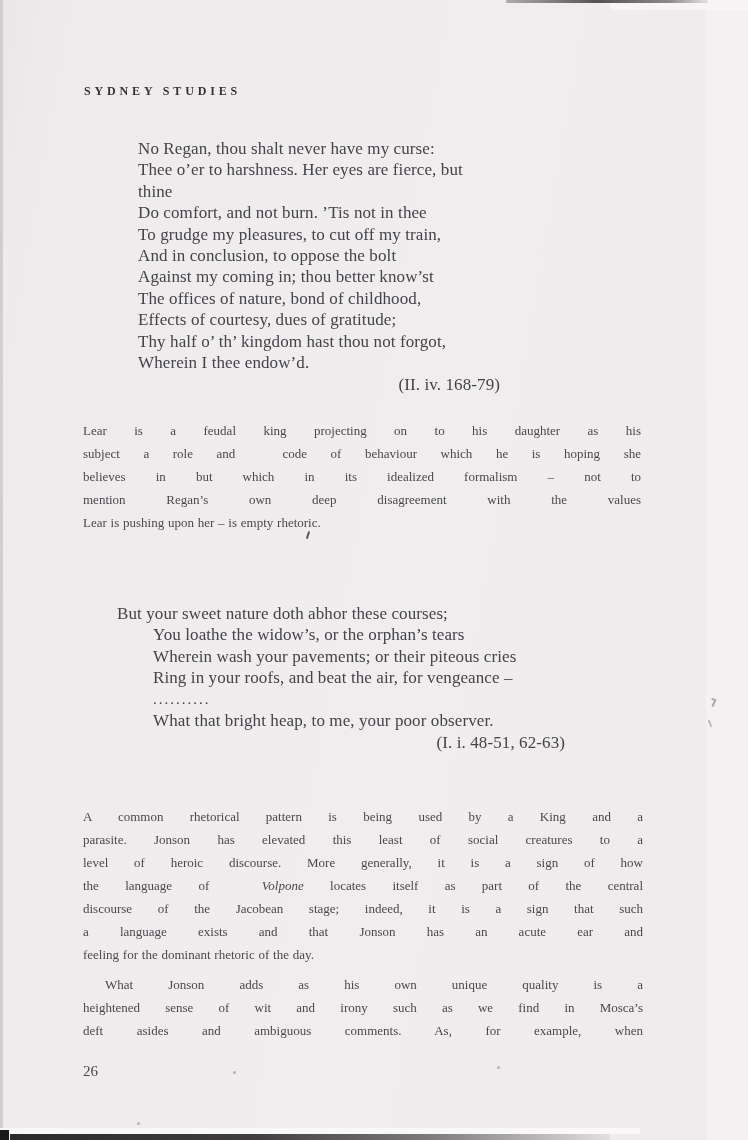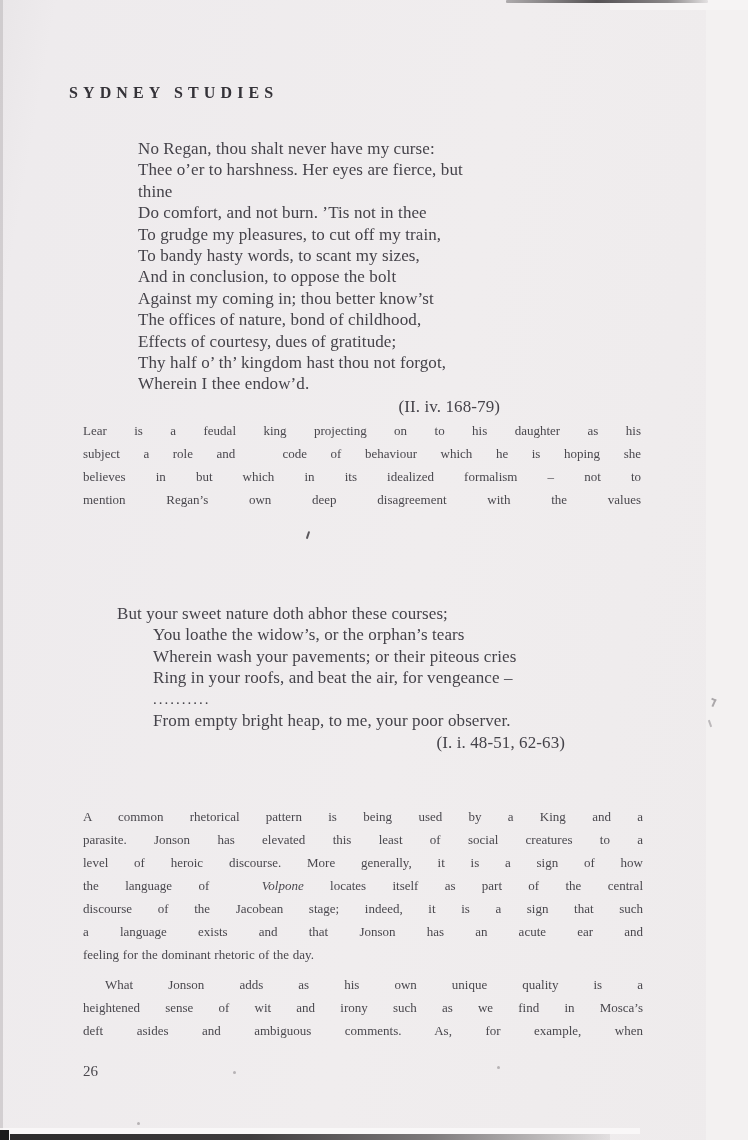--- a/index.html
+++ b/index.html
@@ -58,22 +58,22 @@
     content: ""; position: absolute; left: -3px; top: 0; width: 5px; height: 2px; background: inherit;
   }
   .margin-mark-2 {
     position: absolute; left: 709px; top: 720px; width: 2px; height: 7px;
     background: #979497; transform: rotate(-20deg); opacity: .6;
   }
 
   
   .abs { position: absolute; }
   #header {
-    left: 69px; top: 84px;
-    font-size: 16px; font-weight: 600; letter-spacing: 0.32em;
+    left: 84px; top: 84px;
+    font-size: 12px; font-weight: 600; letter-spacing: 0.32em;
     color: #343238;
   }
   .poem {
     font-size: 17px; line-height: 21.4px; color: #45434a;
     letter-spacing: 0.1px;
   }
   #quote1 { left: 138px; top: 138px; width: 362px; }
   #quote2 { left: 117px; top: 603px; width: 448px; }
   .poem .line.ind { padding-left: 36px; }
   .poem .line.dots { letter-spacing: 2px; font-size: 15px; line-height: 21.4px; }
@@ -112,47 +112,47 @@
   <div class="margin-mark-2"></div>
 
   <div id="header" class="abs">SYDNEY STUDIES</div>
 
   <div id="quote1" class="abs poem">
     <div>
         <div class="line">No Regan, thou shalt never have my curse:</div>
         <div class="line">Thee o’er to harshness. Her eyes are fierce, but thine</div>
         <div class="line">Do comfort, and not burn. ’Tis not in thee</div>
         <div class="line">To grudge my pleasures, to cut off my train,</div>
-        <div class="line">To bandy hasty words, to scant my sizes,</div>
         <div class="line">And in conclusion, to oppose the bolt</div>
         <div class="line">Against my coming in; thou better know’st</div>
         <div class="line">The offices of nature, bond of childhood,</div>
         <div class="line">Effects of courtesy, dues of gratitude;</div>
         <div class="line">Thy half o’ th’ kingdom hast thou not forgot,</div>
         <div class="line">Wherein I thee endow’d.</div>
       </div>
     <div class="cite">(II. iv. 168-79)</div>
   </div>
 
   <div id="para1" class="abs para">
       <div class="line">Lear is a feudal king projecting on to his daughter as his</div>
       <div class="line">subject a role and &nbsp;code of behaviour which he is hoping she</div>
       <div class="line">believes in but which in its idealized formalism – not to</div>
       <div class="line">mention Regan’s own deep disagreement with the values</div>
+      <div class="line last">Lear is pushing upon her – is empty rhetoric.</div>
     </div>
 
 
   <div id="quote2" class="abs poem">
     <div>
         <div class="line">But your sweet nature doth abhor these courses;</div>
         <div class="line ind">You loathe the widow’s, or the orphan’s tears</div>
         <div class="line ind">Wherein wash your pavements; or their piteous cries</div>
         <div class="line ind">Ring in your roofs, and beat the air, for vengeance –</div>
         <div class="line ind dots">..........</div>
-        <div class="line ind">From empty bright heap, to me, your poor observer.</div>
+        <div class="line ind">What that bright heap, to me, your poor observer.</div>
       </div>
     <div class="cite">(I. i. 48-51, 62-63)</div>
   </div>
 
   <div id="para3" class="abs para">
       <div class="line">A common rhetorical pattern is being used by a King and a</div>
       <div class="line">parasite. Jonson has elevated this least of social creatures to a</div>
       <div class="line">level of heroic discourse. More generally, it is a sign of how</div>
       <div class="line"><span>the language of &nbsp;</span><em>Volpone</em><span> locates itself as part of the central</span></div>
       <div class="line">discourse of the Jacobean stage; indeed, it is a sign that such</div>

